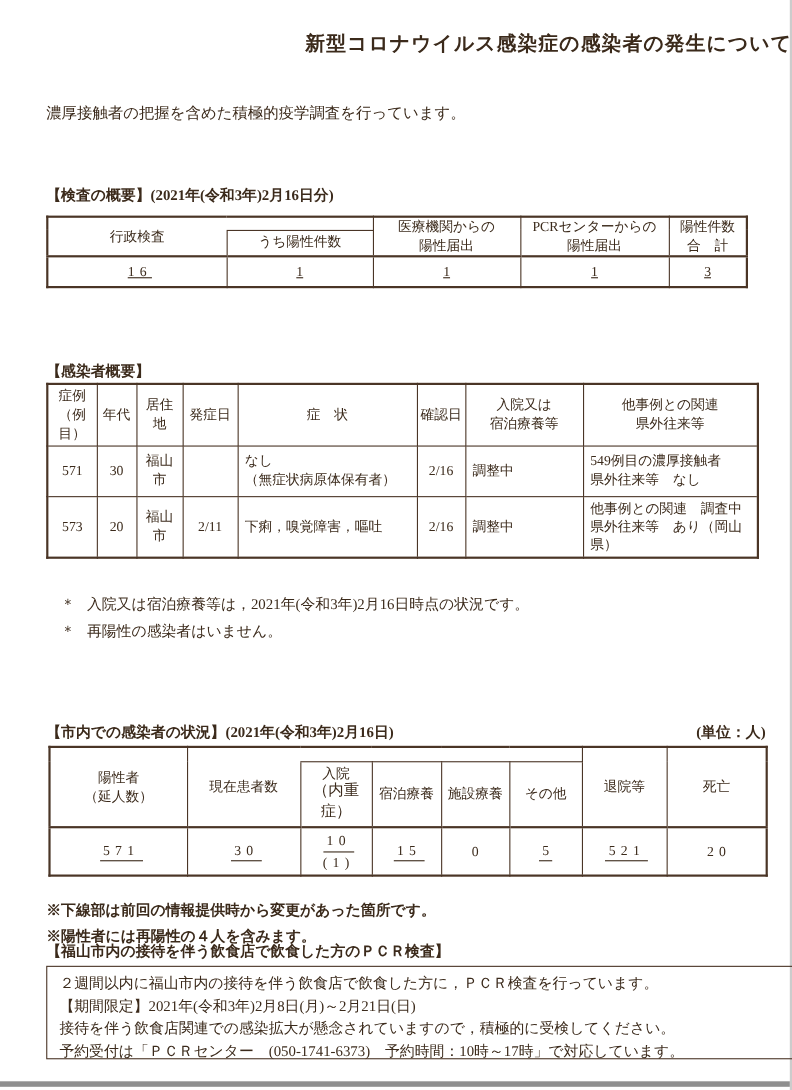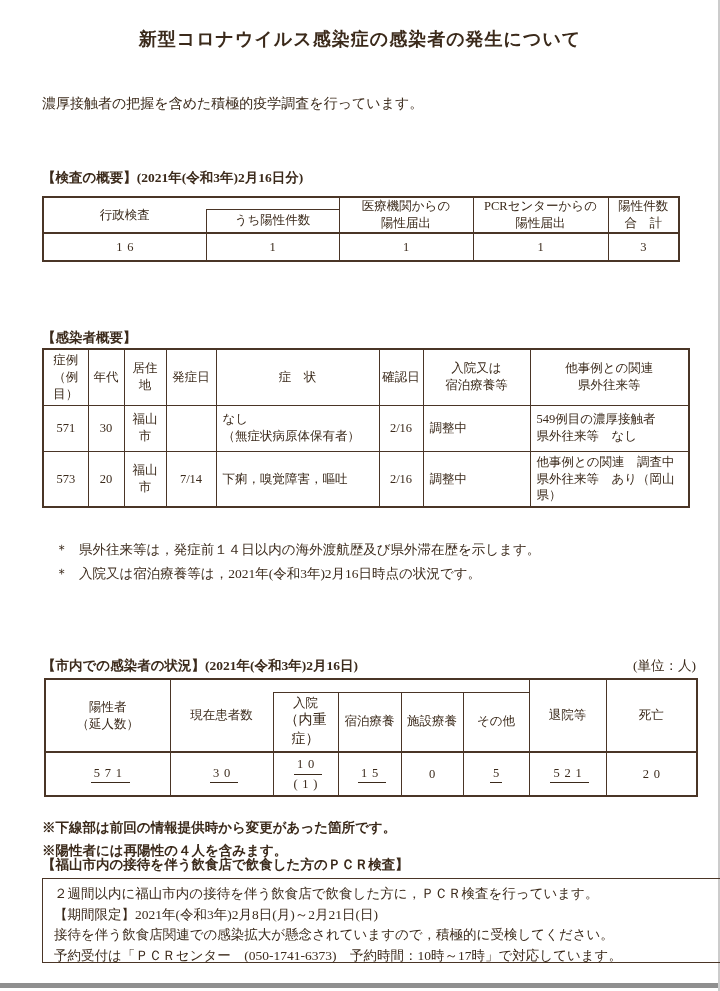--- a/index.html
+++ b/index.html
@@ -5,46 +5,46 @@
   html,body{margin:0;padding:0;}
   body{
     width:720px;height:991px;position:relative;background:#ffffff;
     font-family:"Liberation Serif","DejaVu Serif",serif;
     color:#3b2a1b;overflow:hidden;
   }
   .page{position:absolute;inset:0;border-right:2px solid #cccccc;}
   .bottom-shadow{position:absolute;left:0;right:0;bottom:3px;height:5px;background:#8f8f8f;}
 
   .doc-title{
-    position:absolute;top:27px;left:0;width:720px;text-align:center;
+    position:absolute;top:27px;left:0;width:720px;text-align:right;
     font-size:18px;font-weight:bold;letter-spacing:1px;margin:0;
   }
   .intro{position:absolute;top:92px;left:42px;width:640px;font-size:14px;line-height:23px;}
 
   .sec-head{position:absolute;left:42px;font-size:13.5px;font-weight:bold;white-space:nowrap;}
   .sec-head .date-note{font-weight:bold;}
   #sec1-head{top:169px;}
   #sec2-head{top:329px;}
   #sec3-head{top:657px;width:654px;}
-  #sec3-head .unit{float:right;font-weight:normal;text-align:right;}
+  #sec3-head .unit{float:right;font-weight:bold;text-align:right;}
   #sec4-head{top:856px;text-align:center;}
 
   table{border-collapse:collapse;table-layout:fixed;position:absolute;
         border:2px solid #4a3526;font-size:12.5px;}
   td{border:1px solid #4a3526;text-align:center;vertical-align:middle;
      padding:2px 2px;line-height:1.35;overflow:hidden;}
   td.no-r{border-right:none;}
   td.no-l{border-left:none;}
   td.left{text-align:left;padding-left:6px;}
   tr.thick-top td{border-top-width:2px;}
 
   #t1{top:196px;left:42px;width:636px;}
   #t1 tr.h-top{height:12px;padding-left:23px;} #t1 tr.h-top td{padding:0;}
   #t1 tr.h-sub{height:24px;}
-  #t1 tr.data{height:28px;}
+  #t1 tr.data{height:28px;text-decoration:underline;}
 
   #t2{top:348px;left:42px;width:646px;}
   #t2 tr.hdr{height:47px;}
   #t2 tr.row{height:46px;}
 
   #t3{top:678px;left:44px;width:652px;}
   #t3 tr.h-top{height:13px;margin-left:36px;} #t3 tr.h-top td{padding:0;}
   #t3 tr.h-sub{height:29px;}
   #t3 tr.data{height:43px;}
 
@@ -168,37 +168,37 @@
           <span>549例目の濃厚接触者</span><br>
           <span>県外往来等　なし</span>
         </td>
       </tr>
 
 
       <tr class="row">
         <td>573</td>
         <td>20</td>
         <td>福山市</td>
-        <td>7/14</td>
+        <td>2/11</td>
         <td class="left">
           <span>下痢，嗅覚障害，嘔吐</span>
         </td>
         <td>2/16</td>
         <td class="left">調整中</td>
         <td class="left">
           <span>他事例との関連　調査中</span><br>
           <span>県外往来等　あり（岡山県）</span>
         </td>
       </tr>
     </tbody>
   </table>
 
   <div class="notes" id="case-notes">
-    <div><span class="bullet">＊</span><span>県外往来等は，発症前１４日以内の海外渡航歴及び県外滞在歴を示します。</span></div>
     <div><span class="bullet">＊</span><span>入院又は宿泊療養等は，2021年(令和3年)2月16日時点の状況です。</span></div>
+    <div><span class="bullet">＊</span><span>再陽性の感染者はいません。</span></div>
   </div>
 
   <div class="sec-head" id="sec3-head">
     <span>【市内での感染者の状況】</span><span class="date-note">(2021年(令和3年)2月16日)</span>
     <span class="unit">(単位：人)</span>
   </div>
 
   <table id="t3">
     <colgroup>
       <col style="width:125px">

